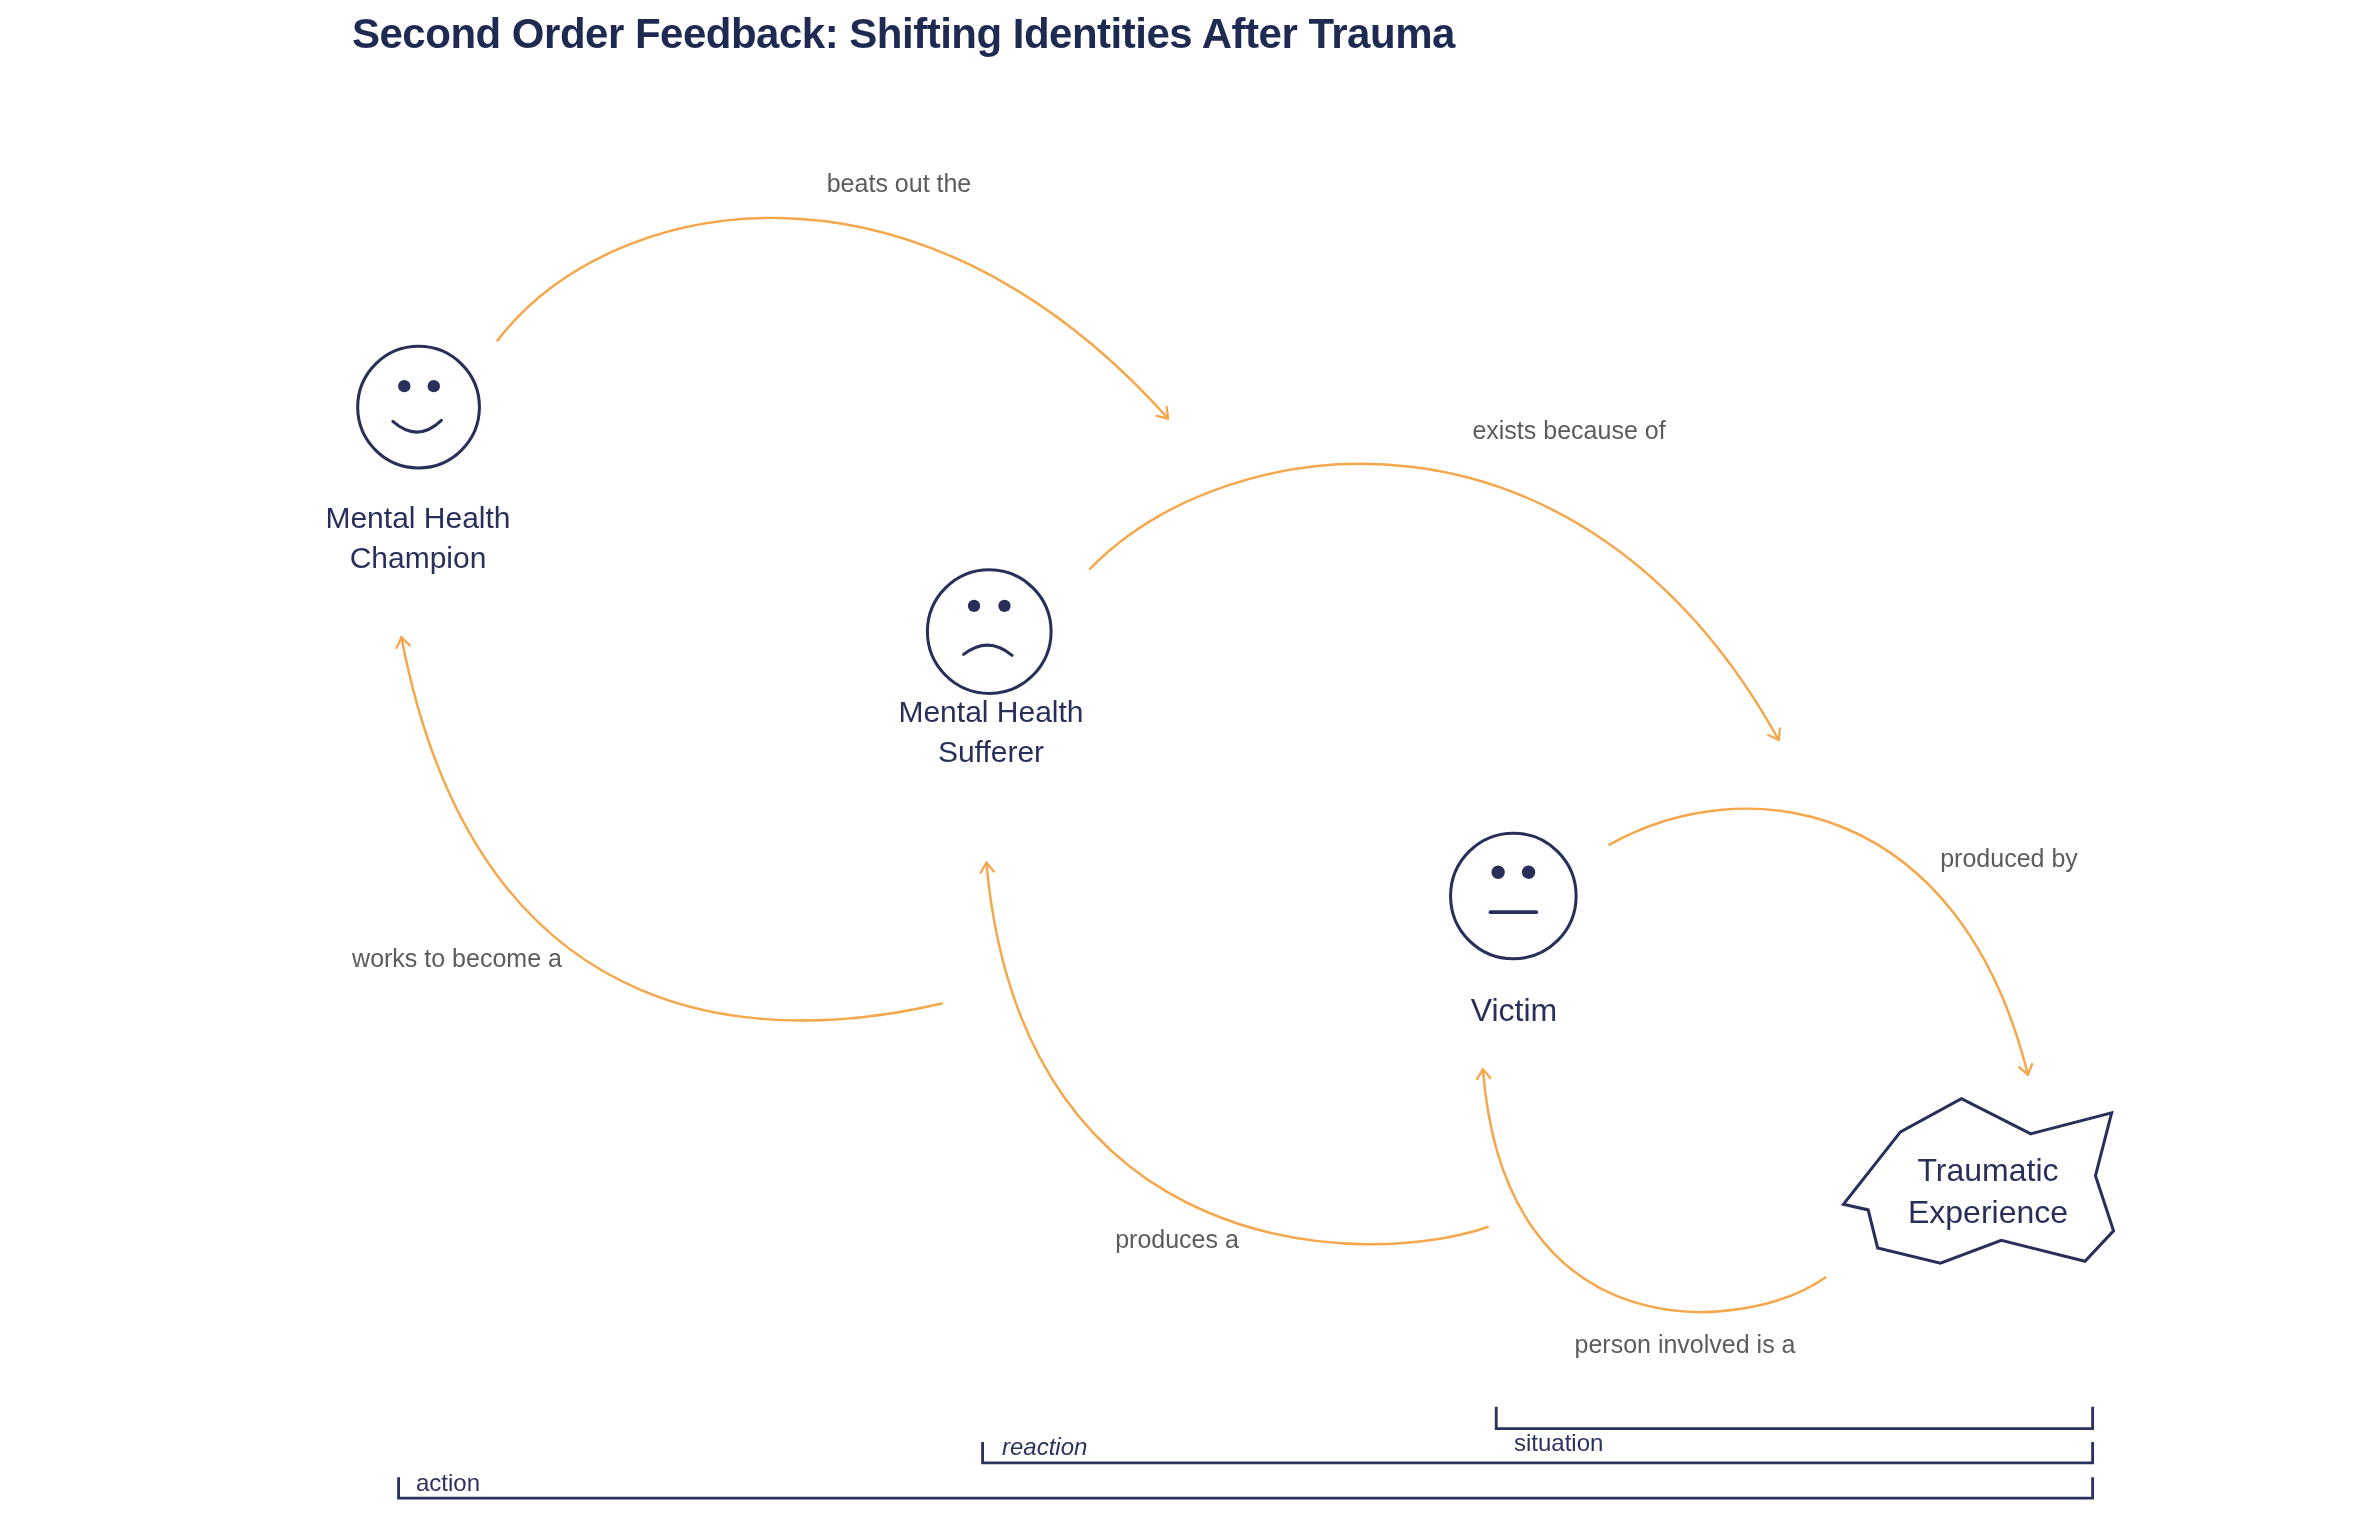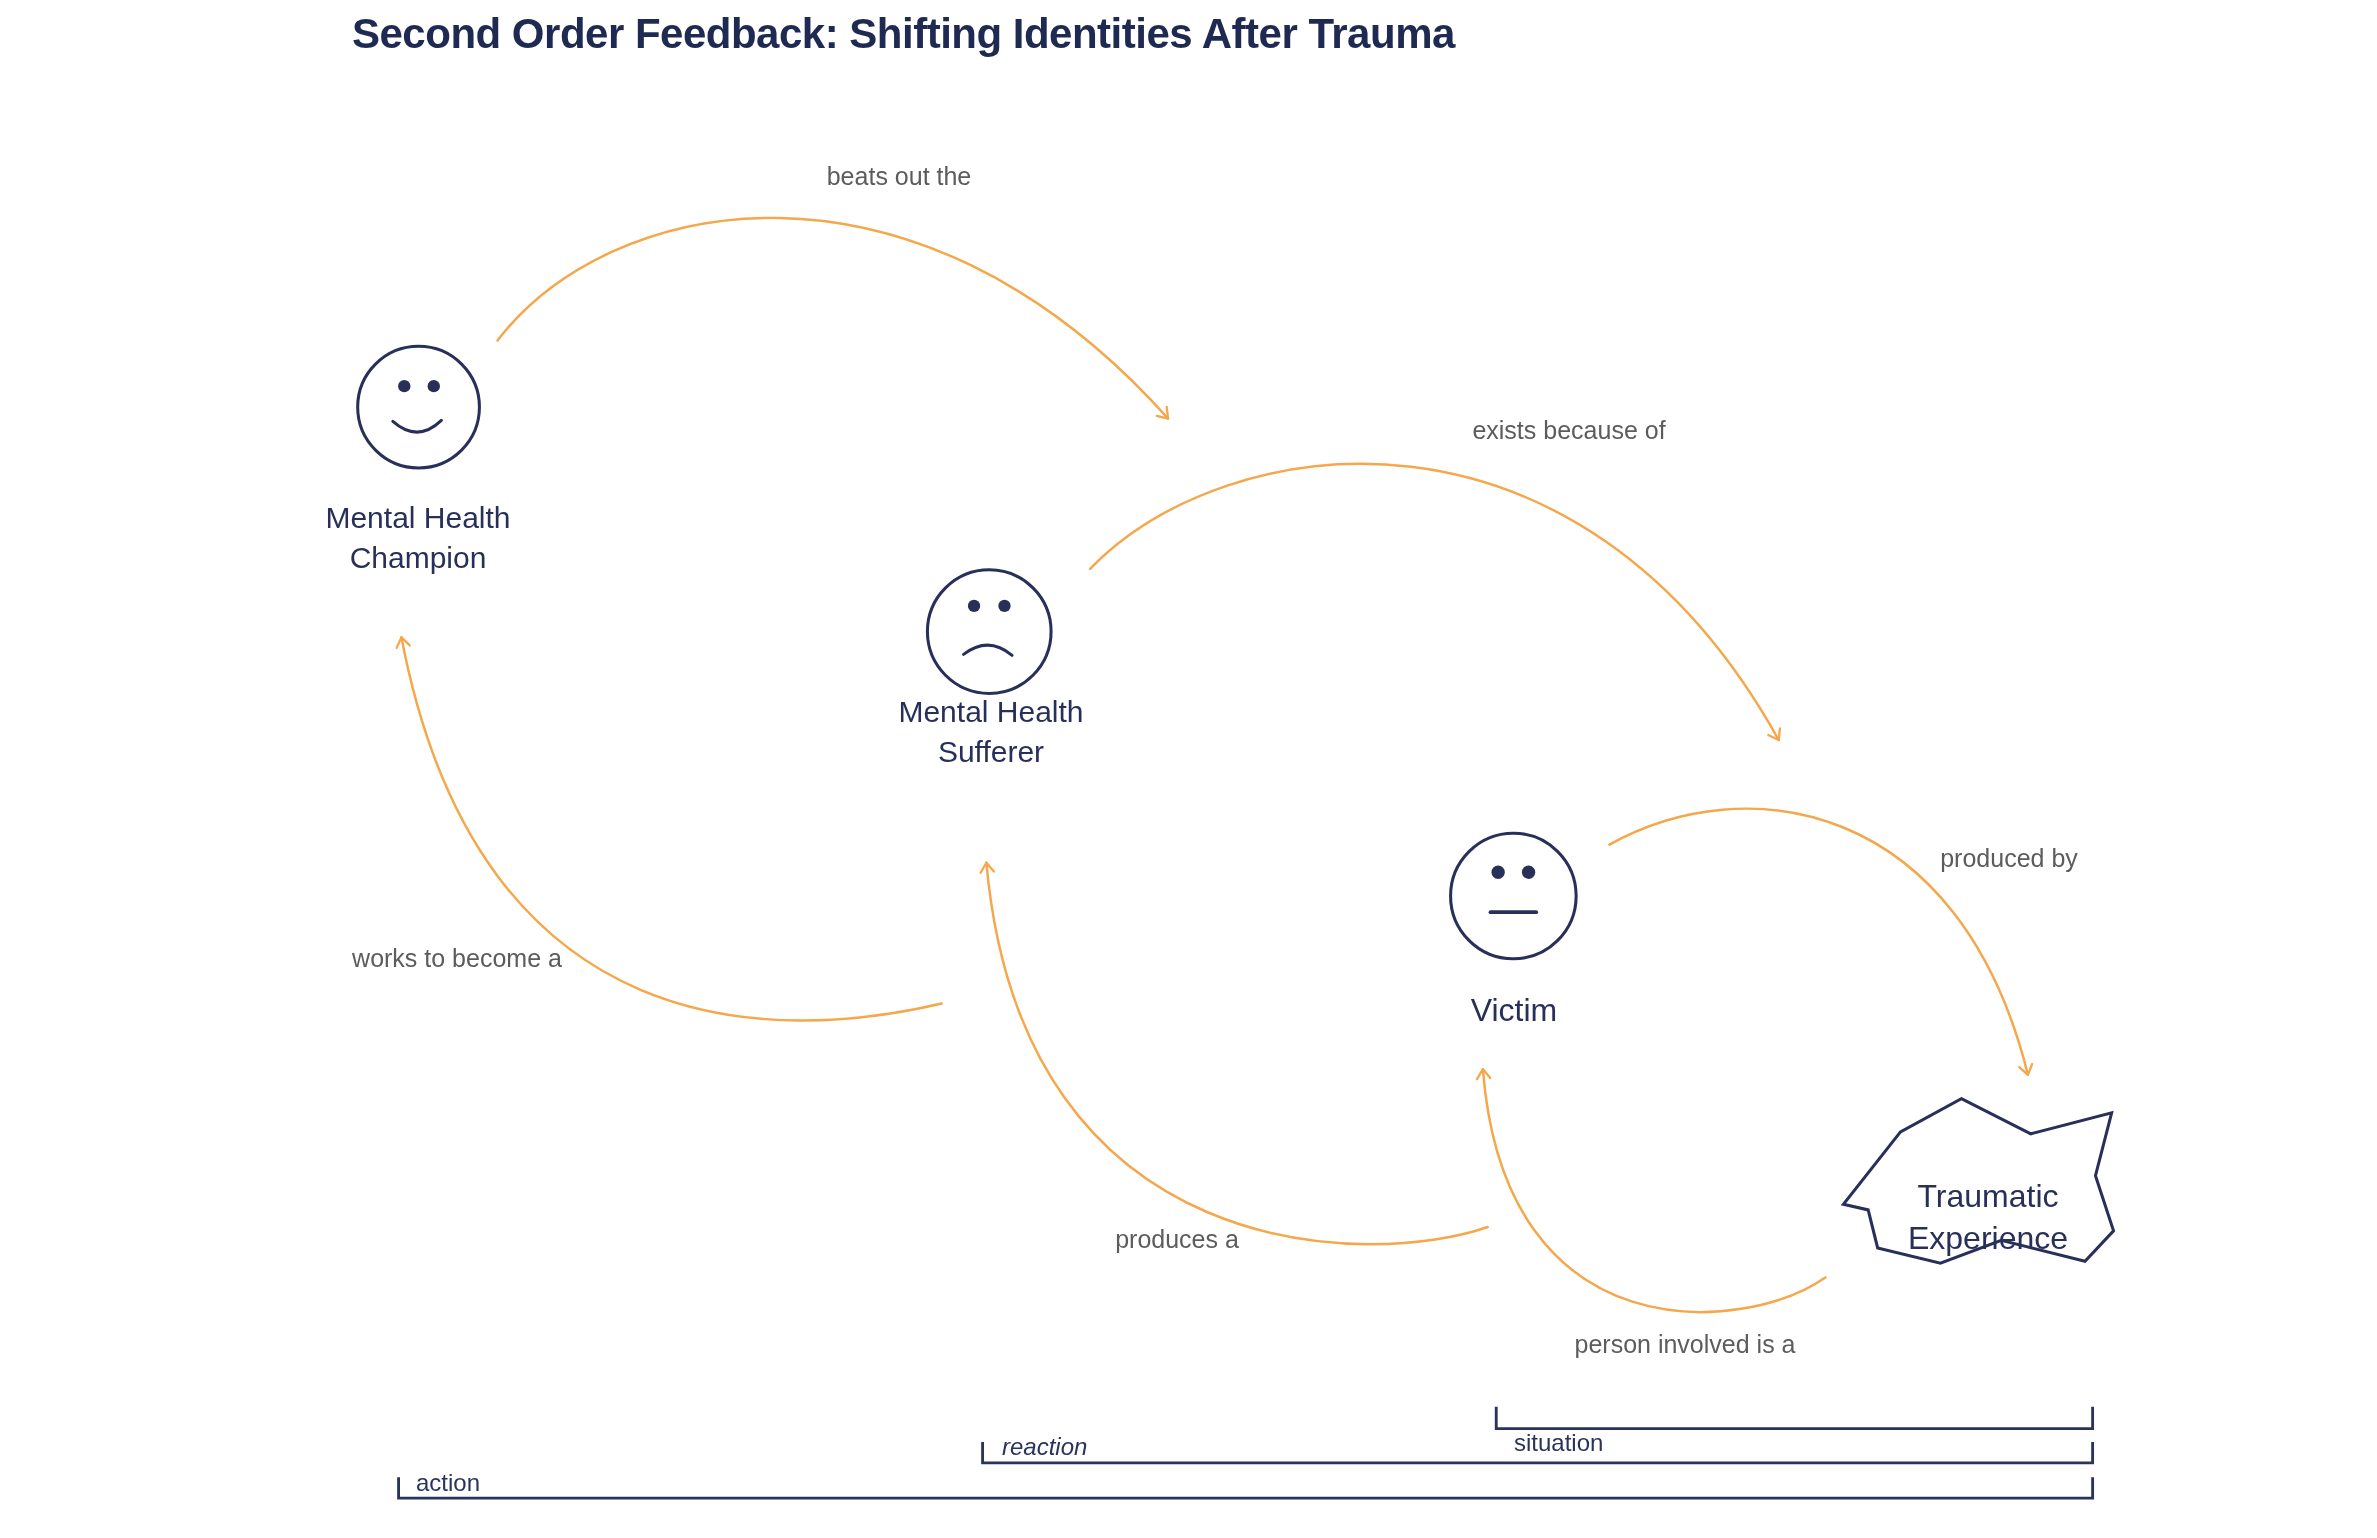--- a/index.html
+++ b/index.html
@@ -66,23 +66,23 @@
       <path d="M 1033,1516 L 1033,1538 L 2200,1538 L 2200,1516"></path>
       <path d="M 419,1553 L 419,1575 L 2200,1575 L 2200,1553"></path>
     </g>
   </svg>
 
   <div class="title">Second Order Feedback: Shifting Identities After Trauma</div>
 
   <div class="node-label" style="left:418px;top:538px;width:257px;">Mental Health Champion</div>
   <div class="node-label" style="left:991px;top:732px;width:257px;">Mental Health Sufferer</div>
   <div class="node-label big" style="left:1514px;top:1010px;white-space:nowrap;">Victim</div>
-  <div class="node-label big" style="left:1988px;top:1217px;width:200px;text-align:center;">Traumatic Experience</div>
+  <div class="node-label big" style="left:1988px;top:1191px;width:200px;text-align:center;">Traumatic Experience</div>
 
-  <div class="edge-label" style="left:899px;top:176px;text-align:right;">beats out the</div>
+  <div class="edge-label" style="left:899px;top:183px;text-align:right;">beats out the</div>
   <div class="edge-label" style="left:1569px;top:430px;">exists because of</div>
   <div class="edge-label" style="left:2009px;top:858px;">produced by</div>
   <div class="edge-label" style="left:457px;top:958px;">works to become a</div>
   <div class="edge-label" style="left:1177px;top:1239px;">produces a</div>
   <div class="edge-label" style="left:1685px;top:1344px;">person involved is a</div>
 
   <div class="bracket-label" style="left:1514px;top:1429px;">situation</div>
   <div class="bracket-label" style="left:1002px;top:1433px;font-style:italic;">reaction</div>
   <div class="bracket-label" style="left:416px;top:1469px;text-align:center;">action</div>
 

